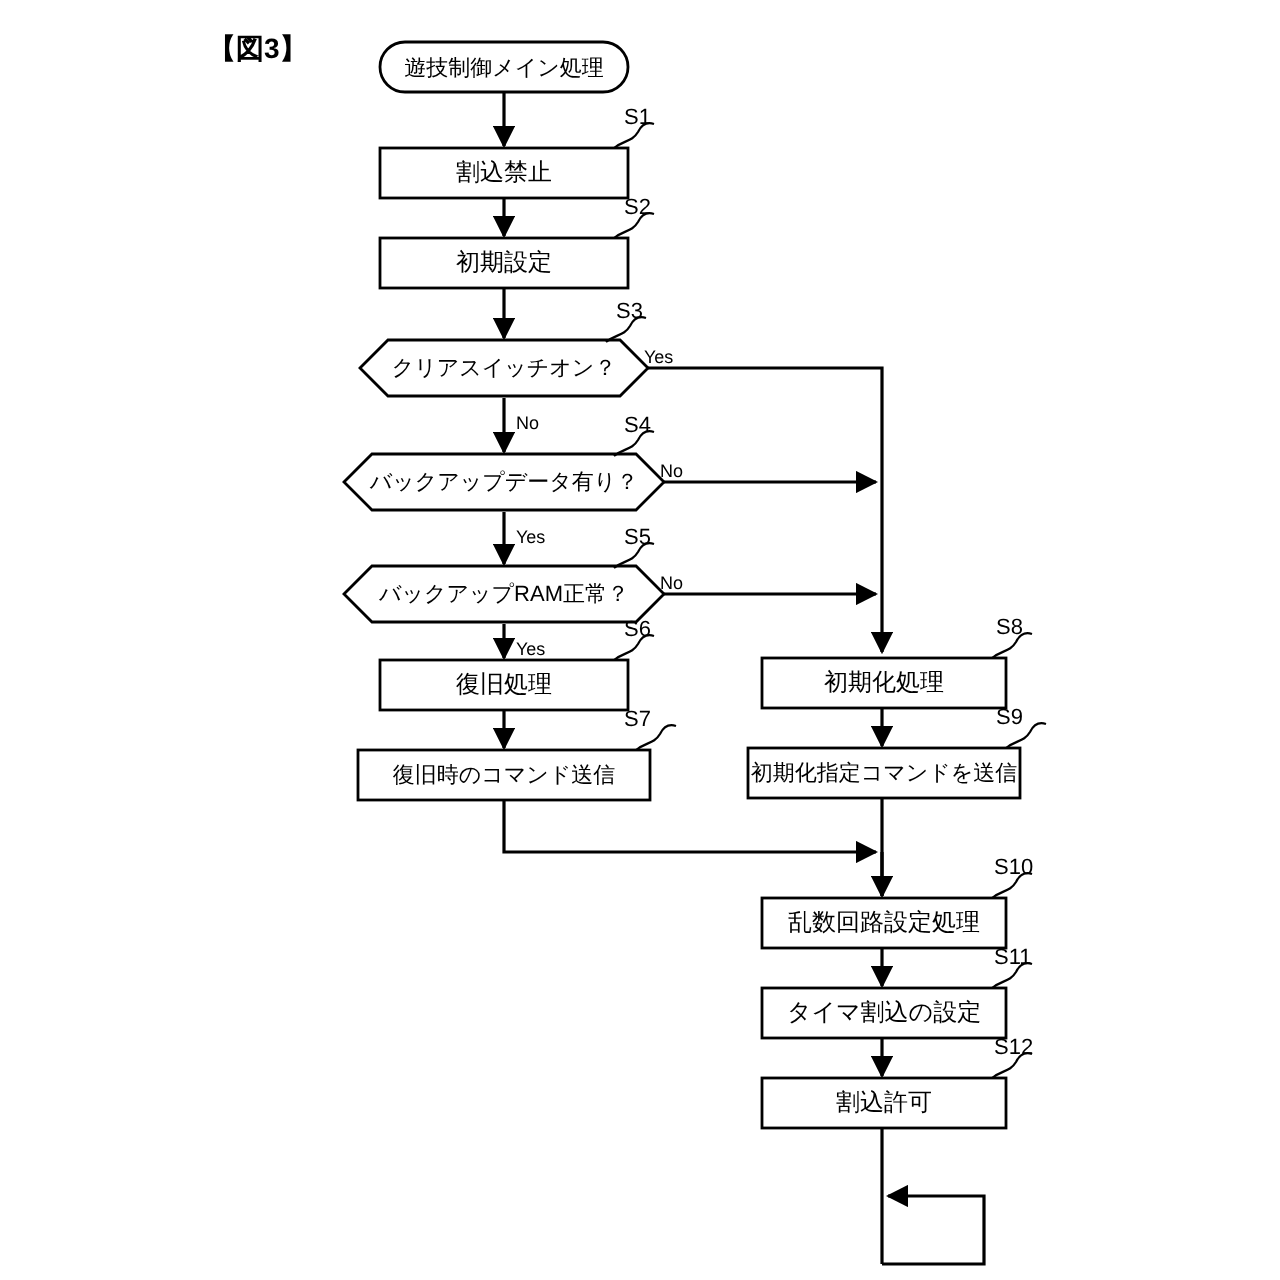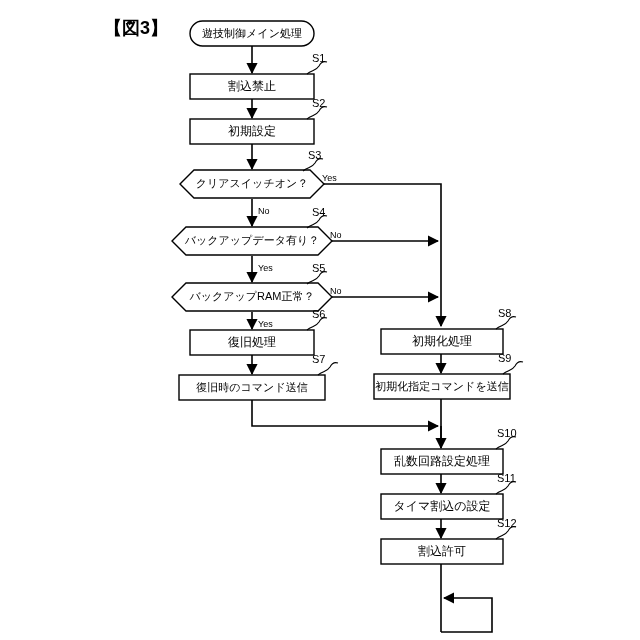--- a/index.html
+++ b/index.html
@@ -19,21 +19,21 @@
     position: absolute;
     left: 0;
     top: 0;
     width: 640px;
     height: 640px;
   }
   .fig-label {
     position: absolute;
     left: 104px;
     top: 16px;
-    font-size: 18px;
+    font-size: 14px;
     font-weight: bold;
     color: #000;
     letter-spacing: 0px;
     white-space: nowrap;
   }
   text {
     font-family: "Liberation Sans", "DejaVu Sans", sans-serif;
     fill: #000000;
   }
   .node-label {

